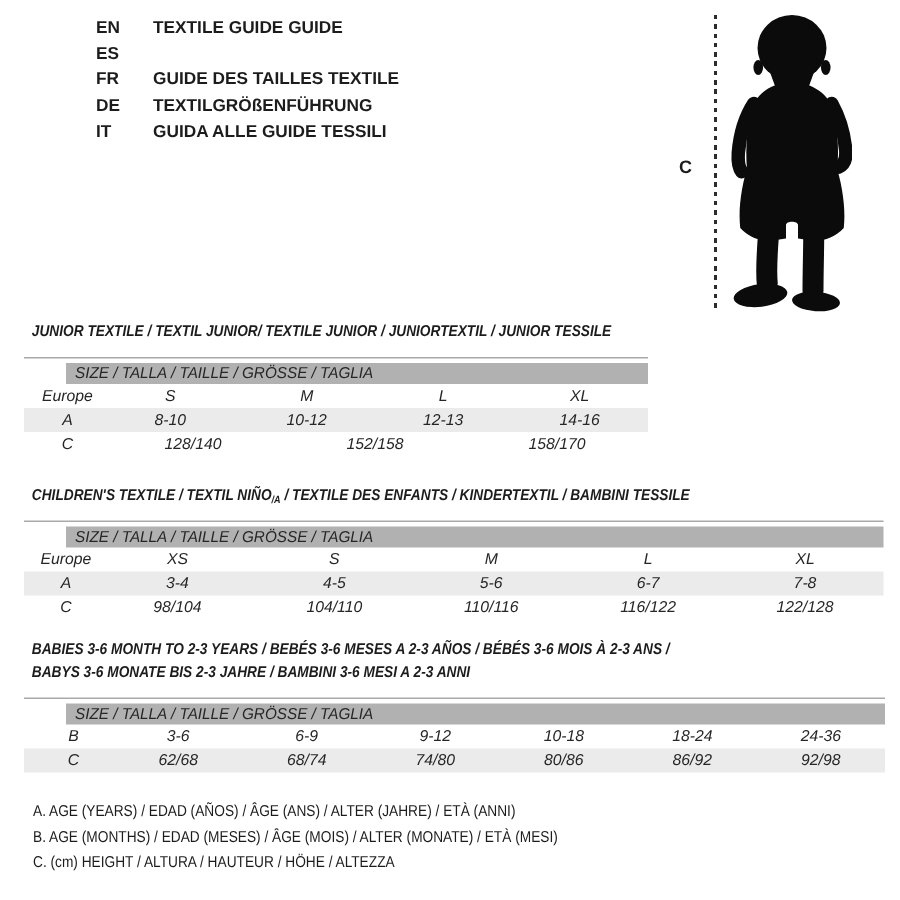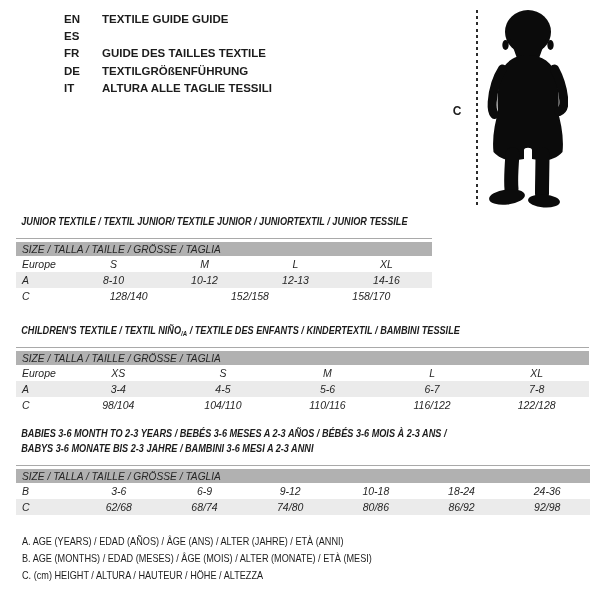--- a/index.html
+++ b/index.html
@@ -66,36 +66,37 @@
 
   .tbl { border-top: 1px solid #a9a9a9; padding-top: 3px; }
   .tbl-size-header {
     height: 14px;
     line-height: 14px;
     background: #b1b1b1;
     color: #262626;
     font-size: 10.5px;
     padding-left: 6px;
     white-space: nowrap;
+    margin-left: 28px;
   }
   .tbl-size-header span {
     display: inline-block;
     transform: scaleX(0.97);
     transform-origin: 0 50%;
   }
   .tbl-row {
     display: flex;
     height: 16px;
     line-height: 16px;
     font-size: 10.5px;
     color: #262626;
   }
   .tbl-row.shaded { background: #ebebeb; }
   .cell { flex: 1; text-align: center; white-space: nowrap; }
-  .cell.label { text-align: left; padding-left: 6px; }
+  .cell.label { text-align: center; padding-left: 6px; }
   #sec-junior   .cell.label { flex: 0 0 52px; }
   #sec-children .cell.label { flex: 0 0 50px; }
   #sec-babies   .cell.label { flex: 0 0 60px; }
 
   .subscript { font-size: 0.66em; position: relative; top: 2px; }
 
   
   .footnotes {
     position: absolute;
     left: 22px;
@@ -126,21 +127,21 @@
     <div class="lang-row">
       <span class="lang-code">FR</span>
       <span class="lang-label">GUIDE DES TAILLES TEXTILE</span>
     </div>
     <div class="lang-row">
       <span class="lang-code">DE</span>
       <span class="lang-label">TEXTILGRÖßENFÜHRUNG</span>
     </div>
     <div class="lang-row">
       <span class="lang-code">IT</span>
-      <span class="lang-label">ALTURA ALLE TAGLIE TESSILI</span>
+      <span class="lang-label">GUIDA ALLE GUIDE TESSILI</span>
     </div>
   </div>
 
   <div class="height-line"></div>
   <div class="figure-label">C</div>
   <svg class="baby-svg" width="82" height="199" viewBox="0 0 82 199" aria-hidden="true">
     <g fill="#0b0b0b" stroke="none">
       <ellipse cx="42" cy="23" rx="23" ry="22"></ellipse>
       <ellipse cx="19.5" cy="36" rx="3.2" ry="5"></ellipse>
       <ellipse cx="64.5" cy="36" rx="3.2" ry="5"></ellipse>

